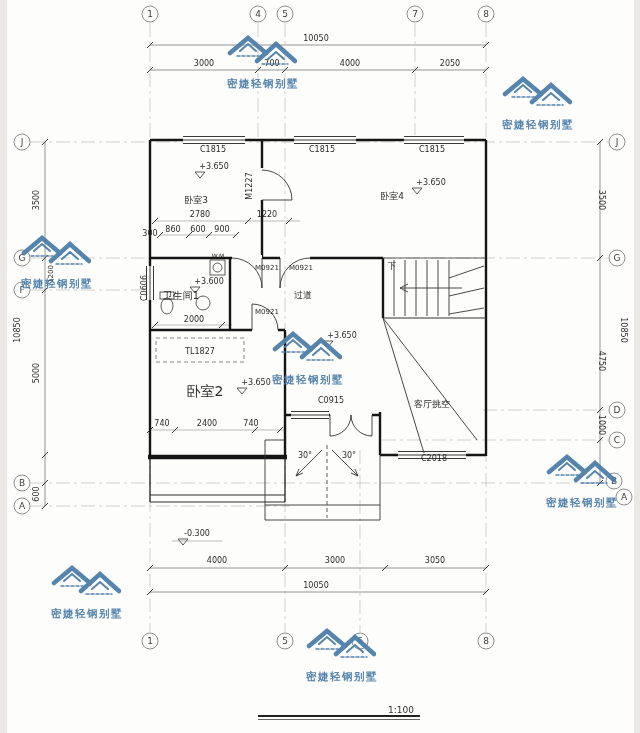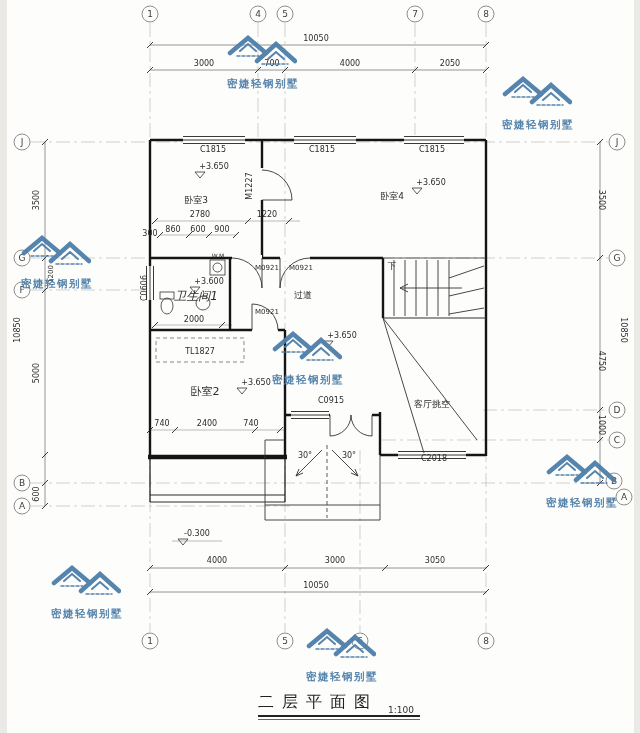--- a/index.html
+++ b/index.html
@@ -186,33 +186,33 @@
       <div class="lbl" style="left: 196px; top: 200px; font-size: 9px; transform: translate(-50%, -50%);">卧室3</div>
       <div class="lbl" style="left: 431px; top: 183px; transform: translate(-50%, -50%);">+3.650</div>
       <div class="lbl" style="left: 392px; top: 196px; font-size: 9px; transform: translate(-50%, -50%);">卧室4</div>
       <div class="lbl" style="left: 200px; top: 215px; transform: translate(-50%, -50%);">2780</div>
       <div class="lbl" style="left: 267px; top: 215px; transform: translate(-50%, -50%);">1220</div>
       <div class="lbl" style="left: 173px; top: 230px; transform: translate(-50%, -50%);">860</div>
       <div class="lbl" style="left: 198px; top: 230px; transform: translate(-50%, -50%);">600</div>
       <div class="lbl" style="left: 222px; top: 230px; transform: translate(-50%, -50%);">900</div>
       <div class="lbl" style="left: 150px; top: 234px; transform: translate(-50%, -50%);">300</div>
       <div class="lbl" style="left: 145px; top: 288px; transform: translate(-50%, -50%) rotate(-90deg);">C0606</div>
-      <div class="lbl" style="left: 196px; top: 296px; font-size: 12px; transform: translate(-50%, -50%); font-style: italic;">卫生间1</div>
+      <div class="lbl" style="left: 181px; top: 296px; font-size: 10px; transform: translate(-50%, -50%);">卫生间1</div>
       <div class="lbl" style="left: 209px; top: 282px; transform: translate(-50%, -50%);">+3.600</div>
       <div class="lbl" style="left: 218px; top: 256px; font-size: 6px; transform: translate(-50%, -50%);">W.M</div>
       <div class="lbl" style="left: 267px; top: 268px; font-size: 7px; transform: translate(-50%, -50%);">M0921</div>
       <div class="lbl" style="left: 301px; top: 268px; font-size: 7px; transform: translate(-50%, -50%);">M0921</div>
       <div class="lbl" style="left: 303px; top: 295px; font-size: 9px; transform: translate(-50%, -50%);">过道</div>
       <div class="lbl" style="left: 267px; top: 312px; font-size: 7px; transform: translate(-50%, -50%);">M0921</div>
       <div class="lbl" style="left: 392px; top: 266px; font-size: 9px; transform: translate(-50%, -50%);">下</div>
       <div class="lbl" style="left: 194px; top: 320px; transform: translate(-50%, -50%);">2000</div>
       <div class="lbl" style="left: 200px; top: 352px; transform: translate(-50%, -50%);">TL1827</div>
       <div class="lbl" style="left: 342px; top: 336px; transform: translate(-50%, -50%);">+3.650</div>
       <div class="lbl" style="left: 256px; top: 383px; transform: translate(-50%, -50%);">+3.650</div>
-      <div class="lbl" style="left: 205px; top: 391px; font-size: 11px; transform: translate(-50%, -50%);">卧室2</div>
+      <div class="lbl" style="left: 205px; top: 391px; font-size: 14px; transform: translate(-50%, -50%);">卧室2</div>
       <div class="lbl" style="left: 331px; top: 401px; transform: translate(-50%, -50%);">C0915</div>
       <div class="lbl" style="left: 432px; top: 368px; font-size: 9px; transform: translate(-50%, -50%); margin-top: 36px;">客厅挑空</div>
       <div class="lbl" style="left: 434px; top: 459px; transform: translate(-50%, -50%);">C2018</div>
       <div class="lbl" style="left: 162px; top: 424px; transform: translate(-50%, -50%);">740</div>
       <div class="lbl" style="left: 207px; top: 424px; transform: translate(-50%, -50%);">2400</div>
       <div class="lbl" style="left: 251px; top: 424px; transform: translate(-50%, -50%);">740</div>
       <div class="lbl" style="left: 305px; top: 456px; font-size: 8px; transform: translate(-50%, -50%);">30°</div>
       <div class="lbl" style="left: 349px; top: 456px; font-size: 8px; transform: translate(-50%, -50%);">30°</div>
       <div class="lbl" style="left: 197px; top: 534px; transform: translate(-50%, -50%);">-0.300</div>
       <div class="lbl" style="left: 217px; top: 561px; transform: translate(-50%, -50%);">4000</div>
@@ -245,21 +245,20 @@
       <div class="bubble" style="left: 22px; top: 483px;">B</div>
       <div class="bubble" style="left: 22px; top: 506px;">A</div>
       <div class="bubble" style="left: 617px; top: 142px;">J</div>
       <div class="bubble" style="left: 617px; top: 258px;">G</div>
       <div class="bubble" style="left: 617px; top: 410px;">D</div>
       <div class="bubble" style="left: 617px; top: 440px;">C</div>
       <div class="bubble" style="left: 614px; top: 481px;">B</div>
       <div class="bubble" style="left: 624px; top: 497px;">A</div>
     </div>
 
-  <div class="title-text">二层平面图</div>
   <div class="title-scale">1:100</div>
 
   <div id="watermark-layer">
       <div class="watermark" style="left: 272px; top: 62px; color: rgb(77, 126, 168);">
     <svg class="wm-icon" width="70" height="38" viewBox="0 0 70 38">
       <g stroke="currentColor" fill="none" stroke-linecap="round">
         <path d="M3 20 L21 5 L39 20" stroke-width="4.5"></path>
         <path d="M13 18 L21 11 L29 18" stroke-width="2"></path>
         <path d="M30 28 L49 11 L68 28" stroke-width="4.5"></path>
         <path d="M41 26 L49 19 L57 26" stroke-width="2"></path>

